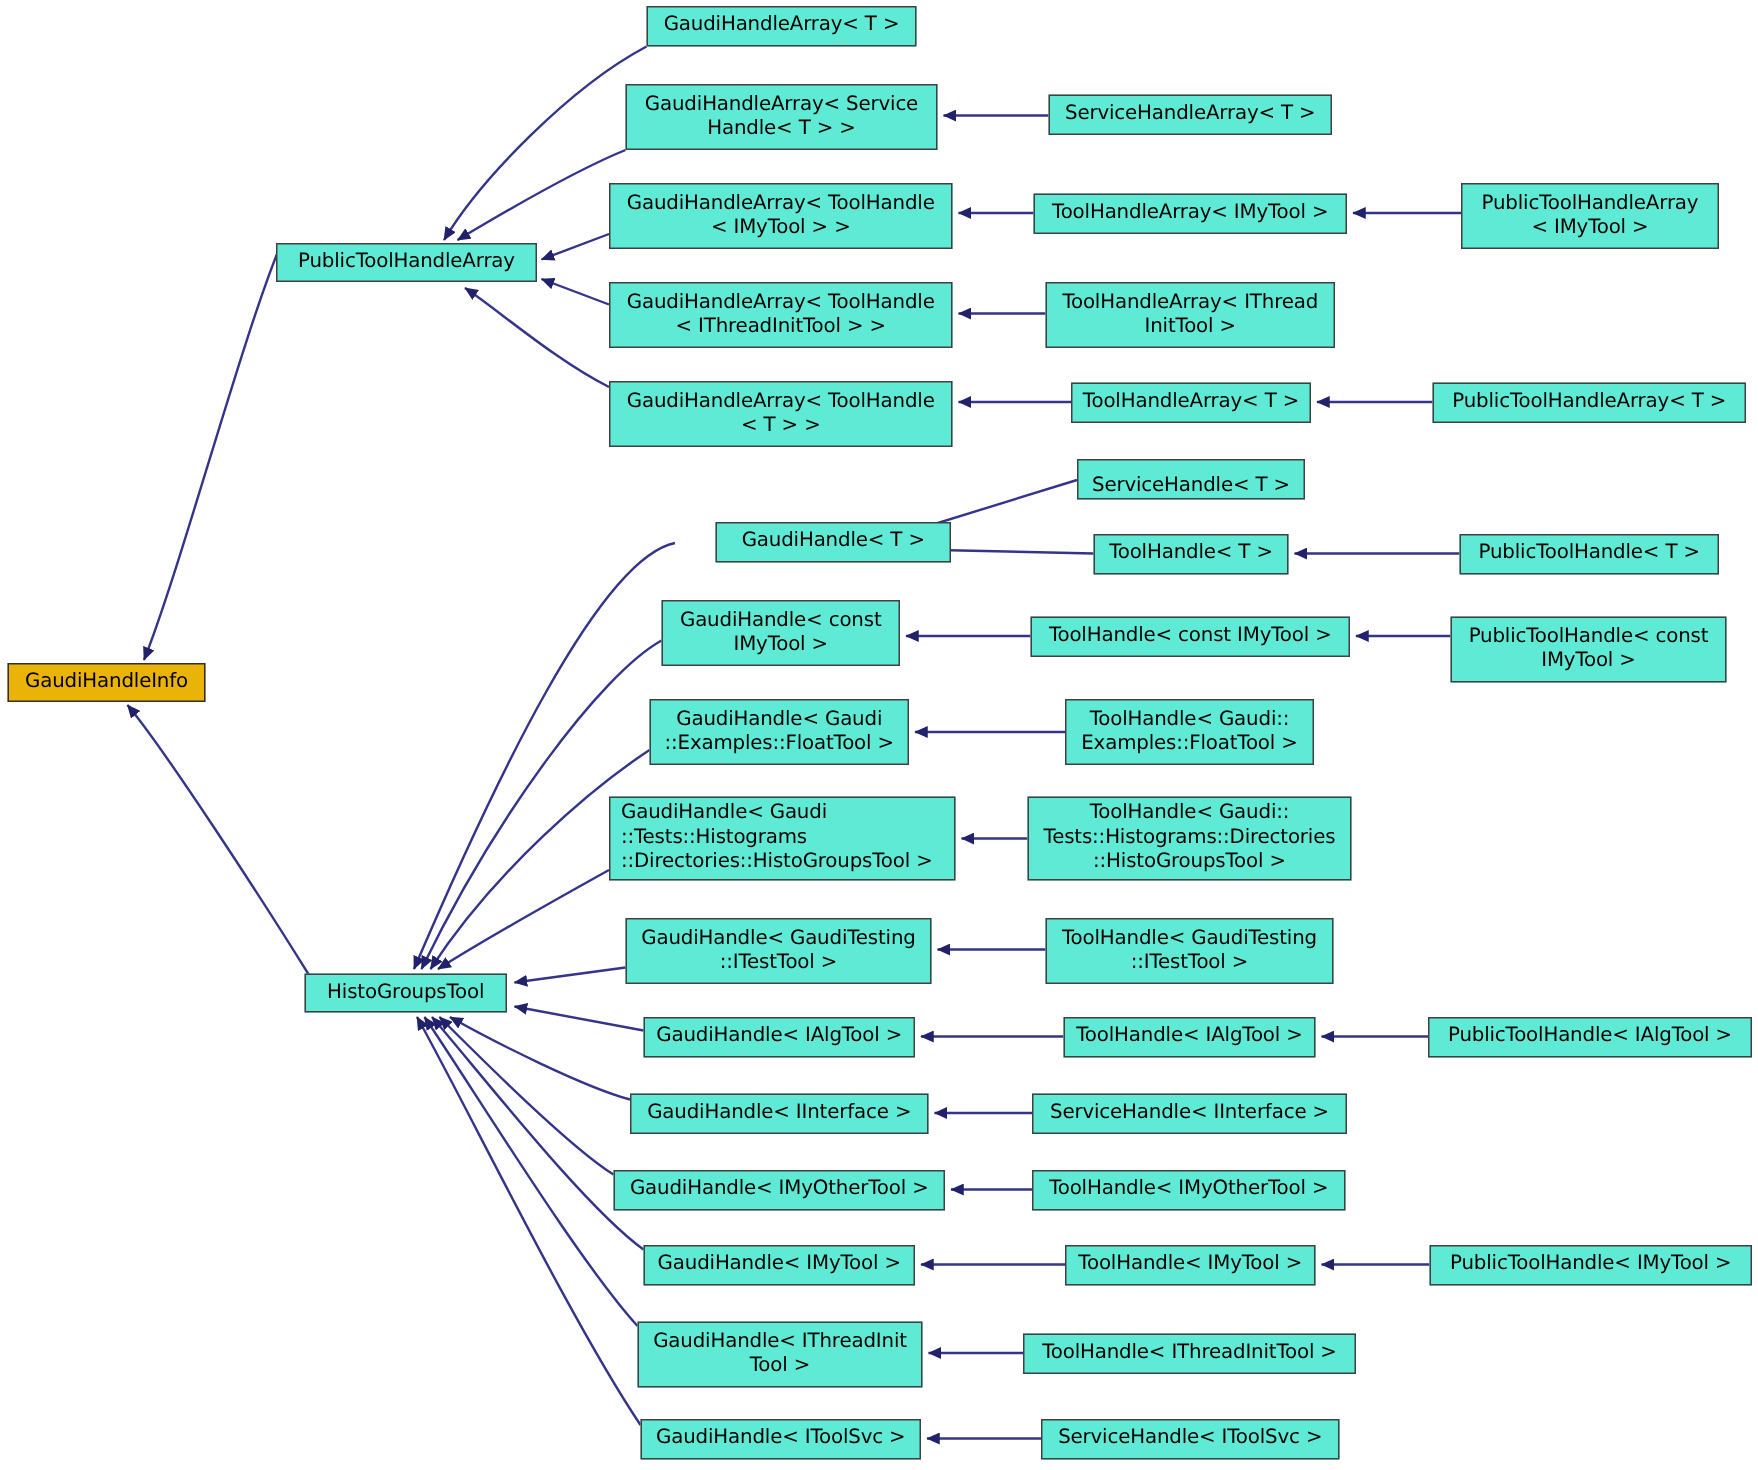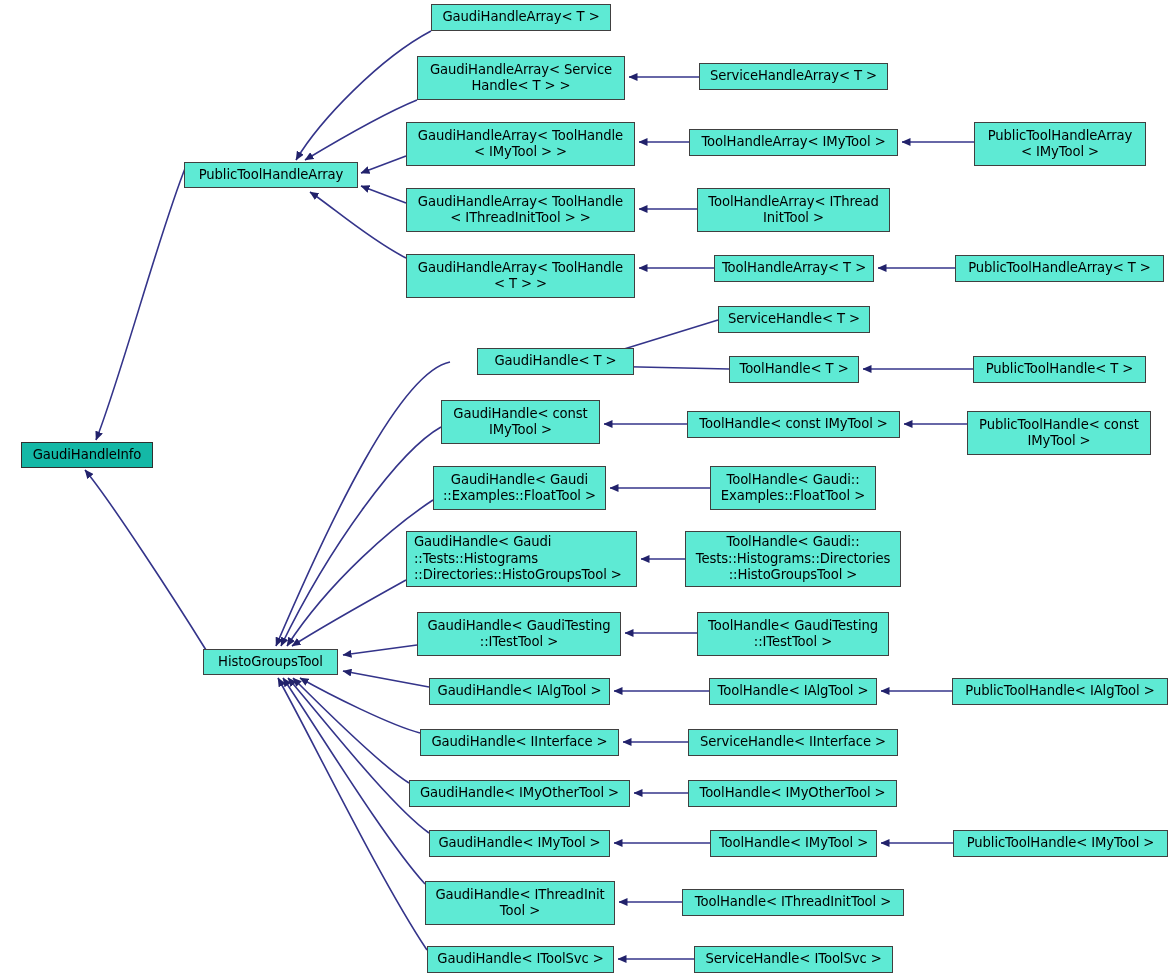--- a/index.html
+++ b/index.html
@@ -36,23 +36,22 @@
     justify-content: center;
     text-align: center;
     font-size: 13.2px;
     line-height: 16.5px;
     color: #000000;
     white-space: pre-line;
     padding: 0 4px;
     letter-spacing: -0.1px;
   }
   .node.highlight {
-    background: #14b8a6;
+    background: #eab308;
     border-color: #303030;
-    margin-left: 16px;
   }
   .node.leftalign {
     justify-content: flex-start;
     text-align: left;
     padding-left: 7px;
   }
   .node-label {
     display: block;
     width: 100%;
     white-space: pre-line;
@@ -145,21 +144,21 @@
 ::Directories::HistoGroupsTool &gt;</span></div>
       <div class="node" style="left: 417px; top: 612px; width: 204px; height: 44px;"><span class="node-label">GaudiHandle&lt; GaudiTesting
 ::ITestTool &gt;</span></div>
       <div class="node" style="left: 429px; top: 678px; width: 181px; height: 27px;"><span class="node-label">GaudiHandle&lt; IAlgTool &gt;</span></div>
       <div class="node" style="left: 420px; top: 729px; width: 199px; height: 27px;"><span class="node-label">GaudiHandle&lt; IInterface &gt;</span></div>
       <div class="node" style="left: 409px; top: 780px; width: 221px; height: 27px;"><span class="node-label">GaudiHandle&lt; IMyOtherTool &gt;</span></div>
       <div class="node" style="left: 429px; top: 830px; width: 181px; height: 27px;"><span class="node-label">GaudiHandle&lt; IMyTool &gt;</span></div>
       <div class="node" style="left: 425px; top: 881px; width: 190px; height: 44px;"><span class="node-label">GaudiHandle&lt; IThreadInit
 Tool &gt;</span></div>
       <div class="node" style="left: 427px; top: 946px; width: 187px; height: 27px;"><span class="node-label">GaudiHandle&lt; IToolSvc &gt;</span></div>
-      <div class="node" style="left: 718px; top: 306px; width: 152px; height: 27px;"><span class="node-label">ServiceHandle&lt; T &gt;</span></div>
+      <div class="node" style="left: 718px; top: 306px; width: 152px; height: 27px; align-items: flex-end;"><span class="node-label">ServiceHandle&lt; T &gt;</span></div>
       <div class="node" style="left: 729px; top: 356px; width: 130px; height: 27px;"><span class="node-label">ToolHandle&lt; T &gt;</span></div>
       <div class="node" style="left: 687px; top: 411px; width: 213px; height: 27px;"><span class="node-label">ToolHandle&lt; const IMyTool &gt;</span></div>
       <div class="node" style="left: 710px; top: 466px; width: 166px; height: 44px;"><span class="node-label">ToolHandle&lt; Gaudi::
 Examples::FloatTool &gt;</span></div>
       <div class="node" style="left: 685px; top: 531px; width: 216px; height: 56px;"><span class="node-label">ToolHandle&lt; Gaudi::
 Tests::Histograms::Directories
 ::HistoGroupsTool &gt;</span></div>
       <div class="node" style="left: 697px; top: 612px; width: 192px; height: 44px;"><span class="node-label">ToolHandle&lt; GaudiTesting
 ::ITestTool &gt;</span></div>
       <div class="node" style="left: 709px; top: 678px; width: 168px; height: 27px;"><span class="node-label">ToolHandle&lt; IAlgTool &gt;</span></div>

